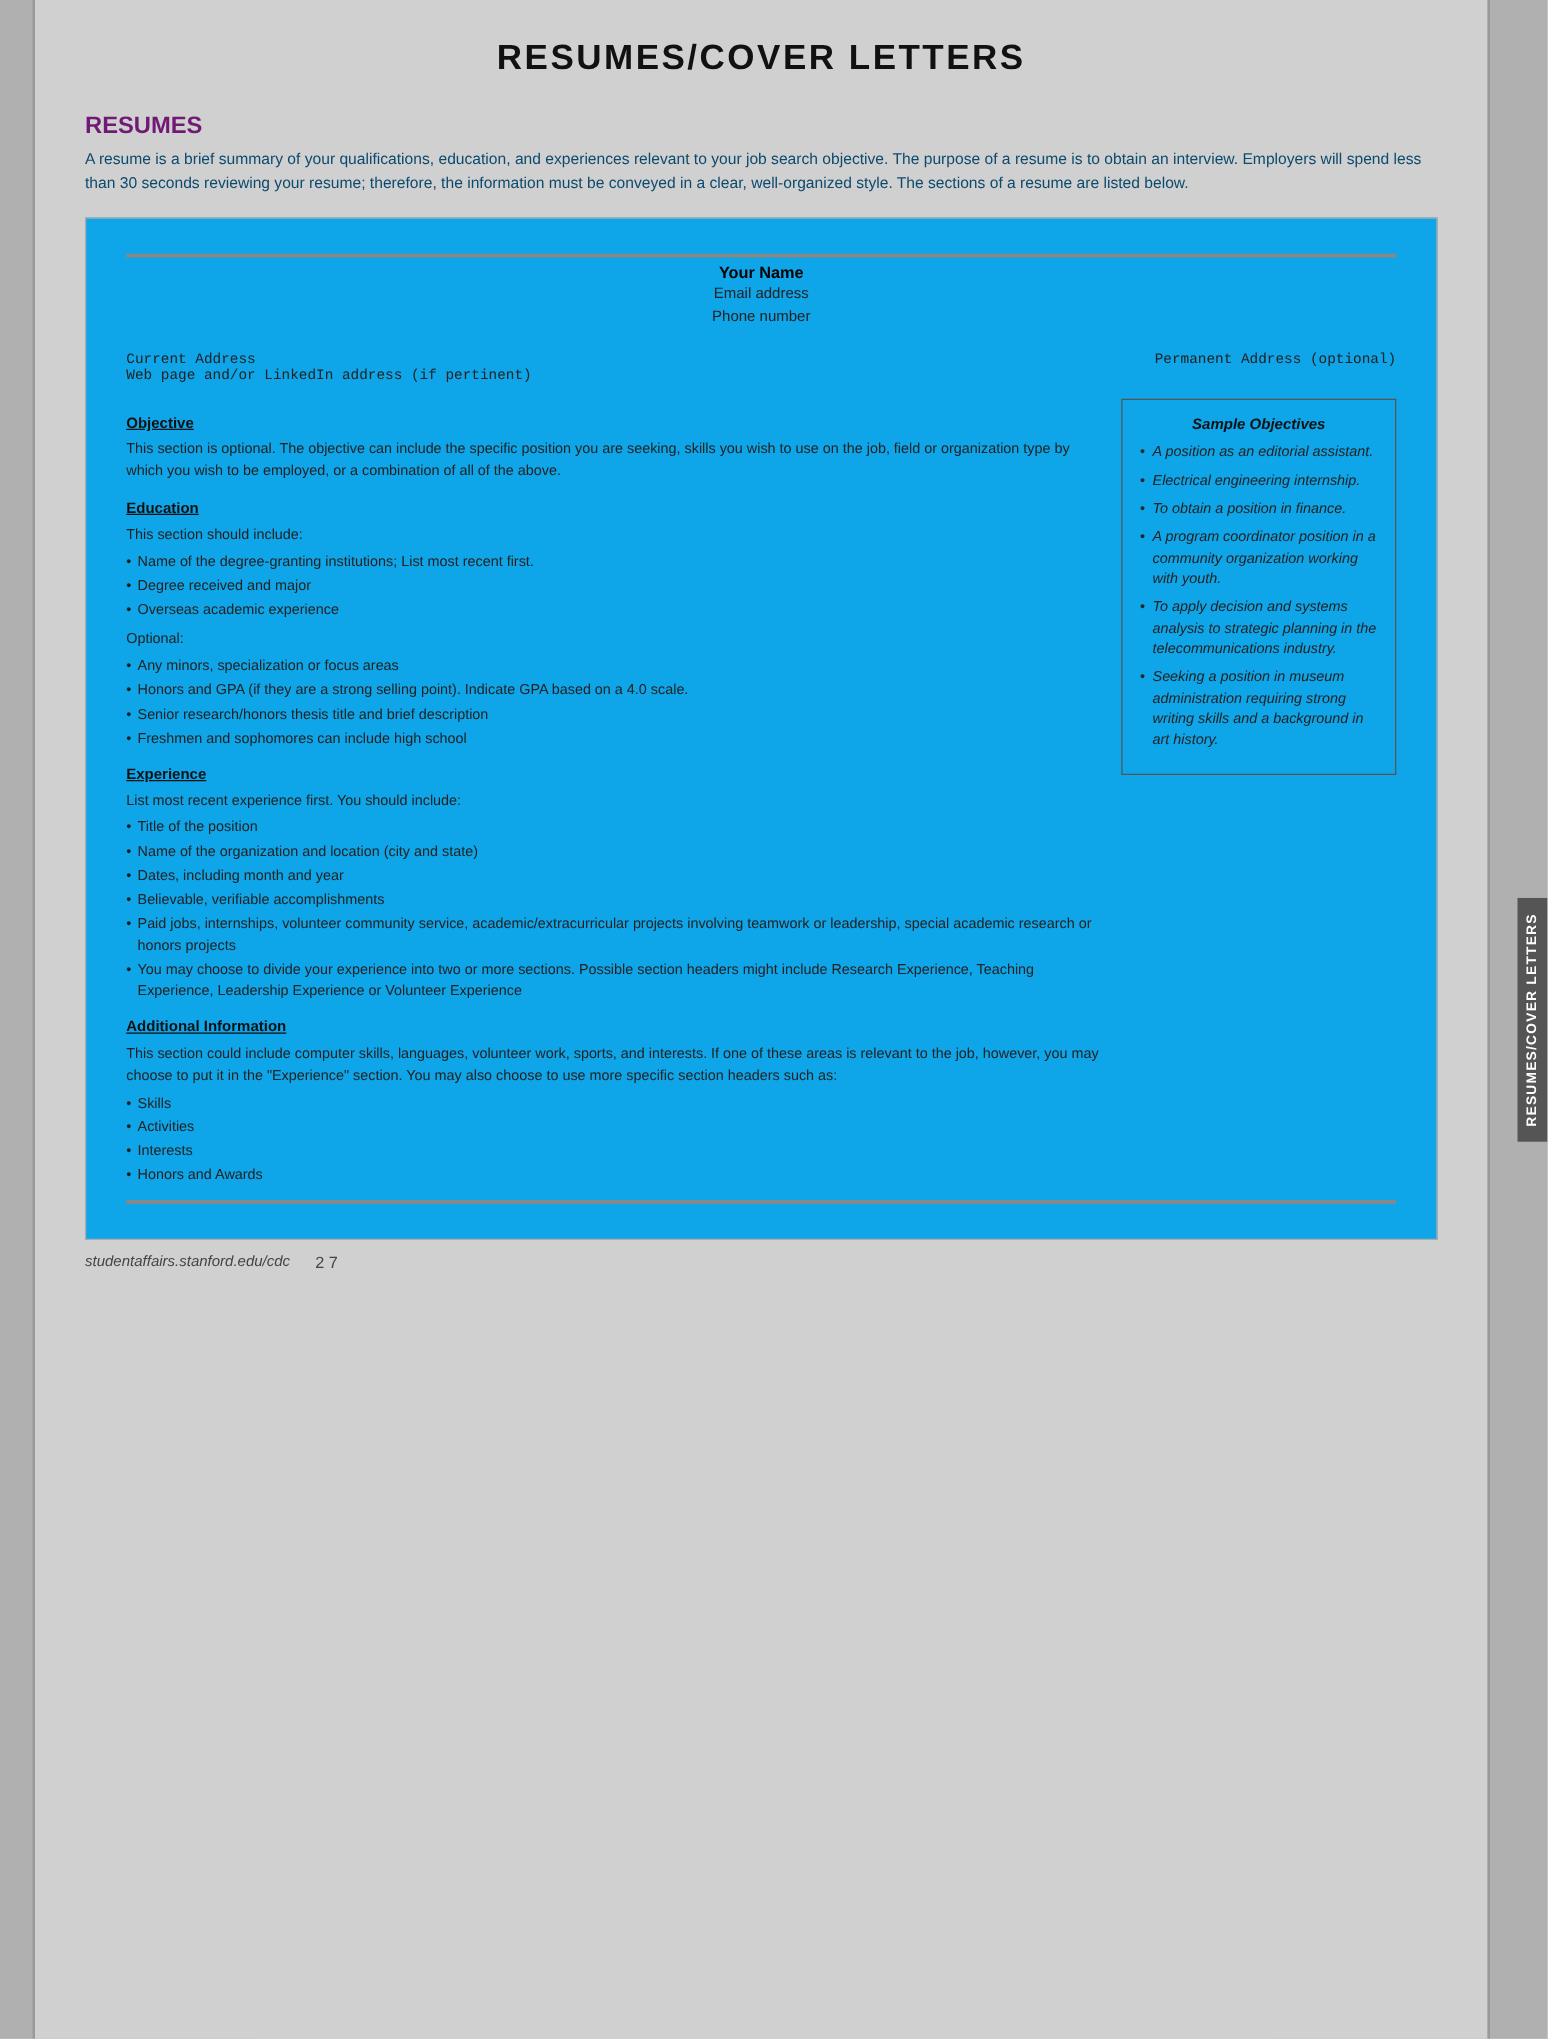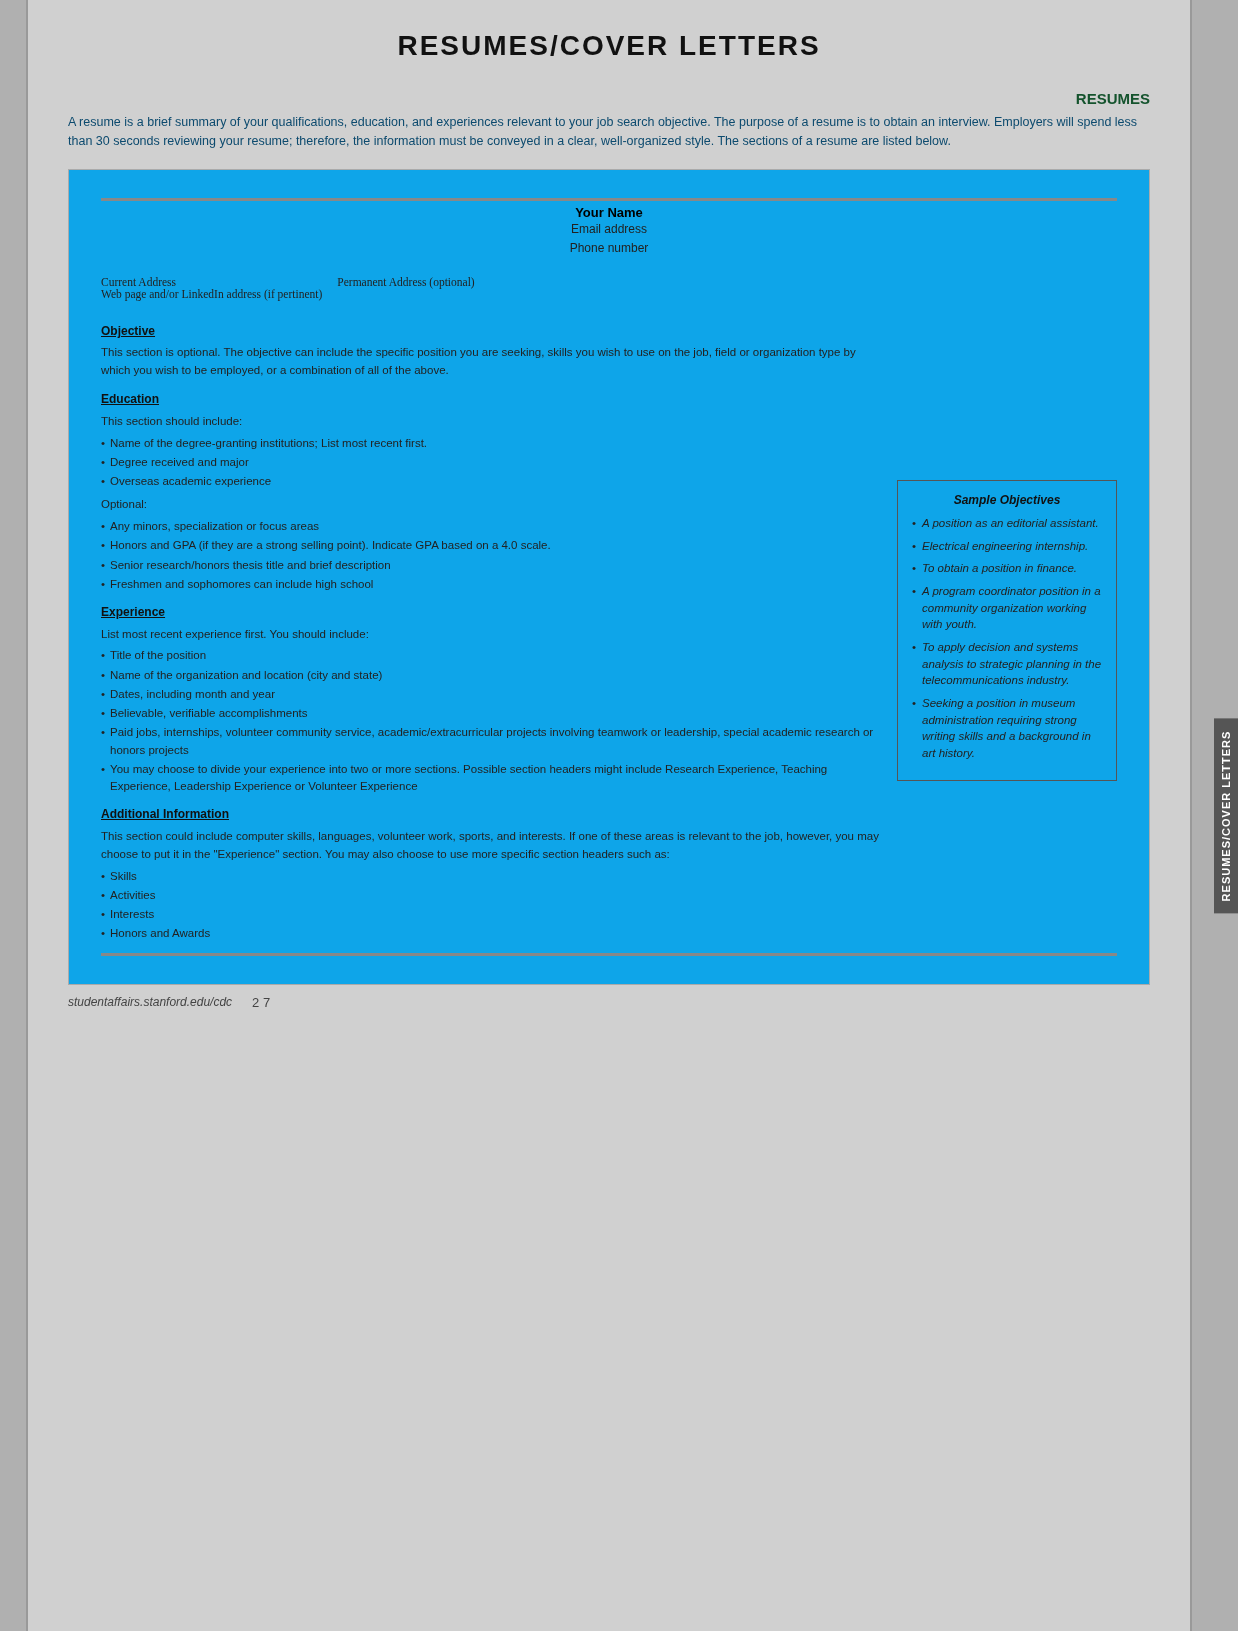--- a/index.html
+++ b/index.html
@@ -59,26 +59,25 @@
       text-align: center;
       font-size: 28px;
       font-weight: 900;
       font-family: Arial, sans-serif;
       letter-spacing: 2px;
       margin-bottom: 28px;
       color: #111;
     }
 
     .section-heading {
-      font-size: 15px;
+      font-size: 19px;
       font-weight: 900;
       font-family: Arial, sans-serif;
       margin-bottom: 6px;
-      color: #14532d;
-      text-align: right;
+      color: #701a75;
     }
 
     .intro-text {
       font-size: 12.5px;
       line-height: 1.5;
       color: #0c4a6e;
       margin-bottom: 18px;
       font-family: Arial, sans-serif;
     }
 
@@ -104,42 +103,42 @@
 
     .resume-contact {
       font-size: 12px;
       font-family: Arial, sans-serif;
       color: #222;
       line-height: 1.6;
     }
 
     .resume-address-row {
       display: flex;
+      justify-content: space-between;
       margin-bottom: 12px;
       font-size: 11.5px;
-      font-family: Liberation Serif, serif;
+      font-family: Liberation Mono, monospace;
       color: #222;
       gap: 15px;
     }
 
     .resume-section-title {
       font-size: 12px;
       font-weight: bold;
       font-family: Arial, sans-serif;
       margin-bottom: 4px;
       margin-top: 10px;
       color: #111;
       text-decoration: underline;
     }
 
     .resume-body {
       display: flex;
       gap: 0;
       position: relative;
-      align-items: center;
     }
 
     .resume-left {
       flex: 1;
       padding-right: 10px;
       font-size: 11.5px;
       line-height: 1.55;
       font-family: Arial, sans-serif;
       color: #222;
     }

